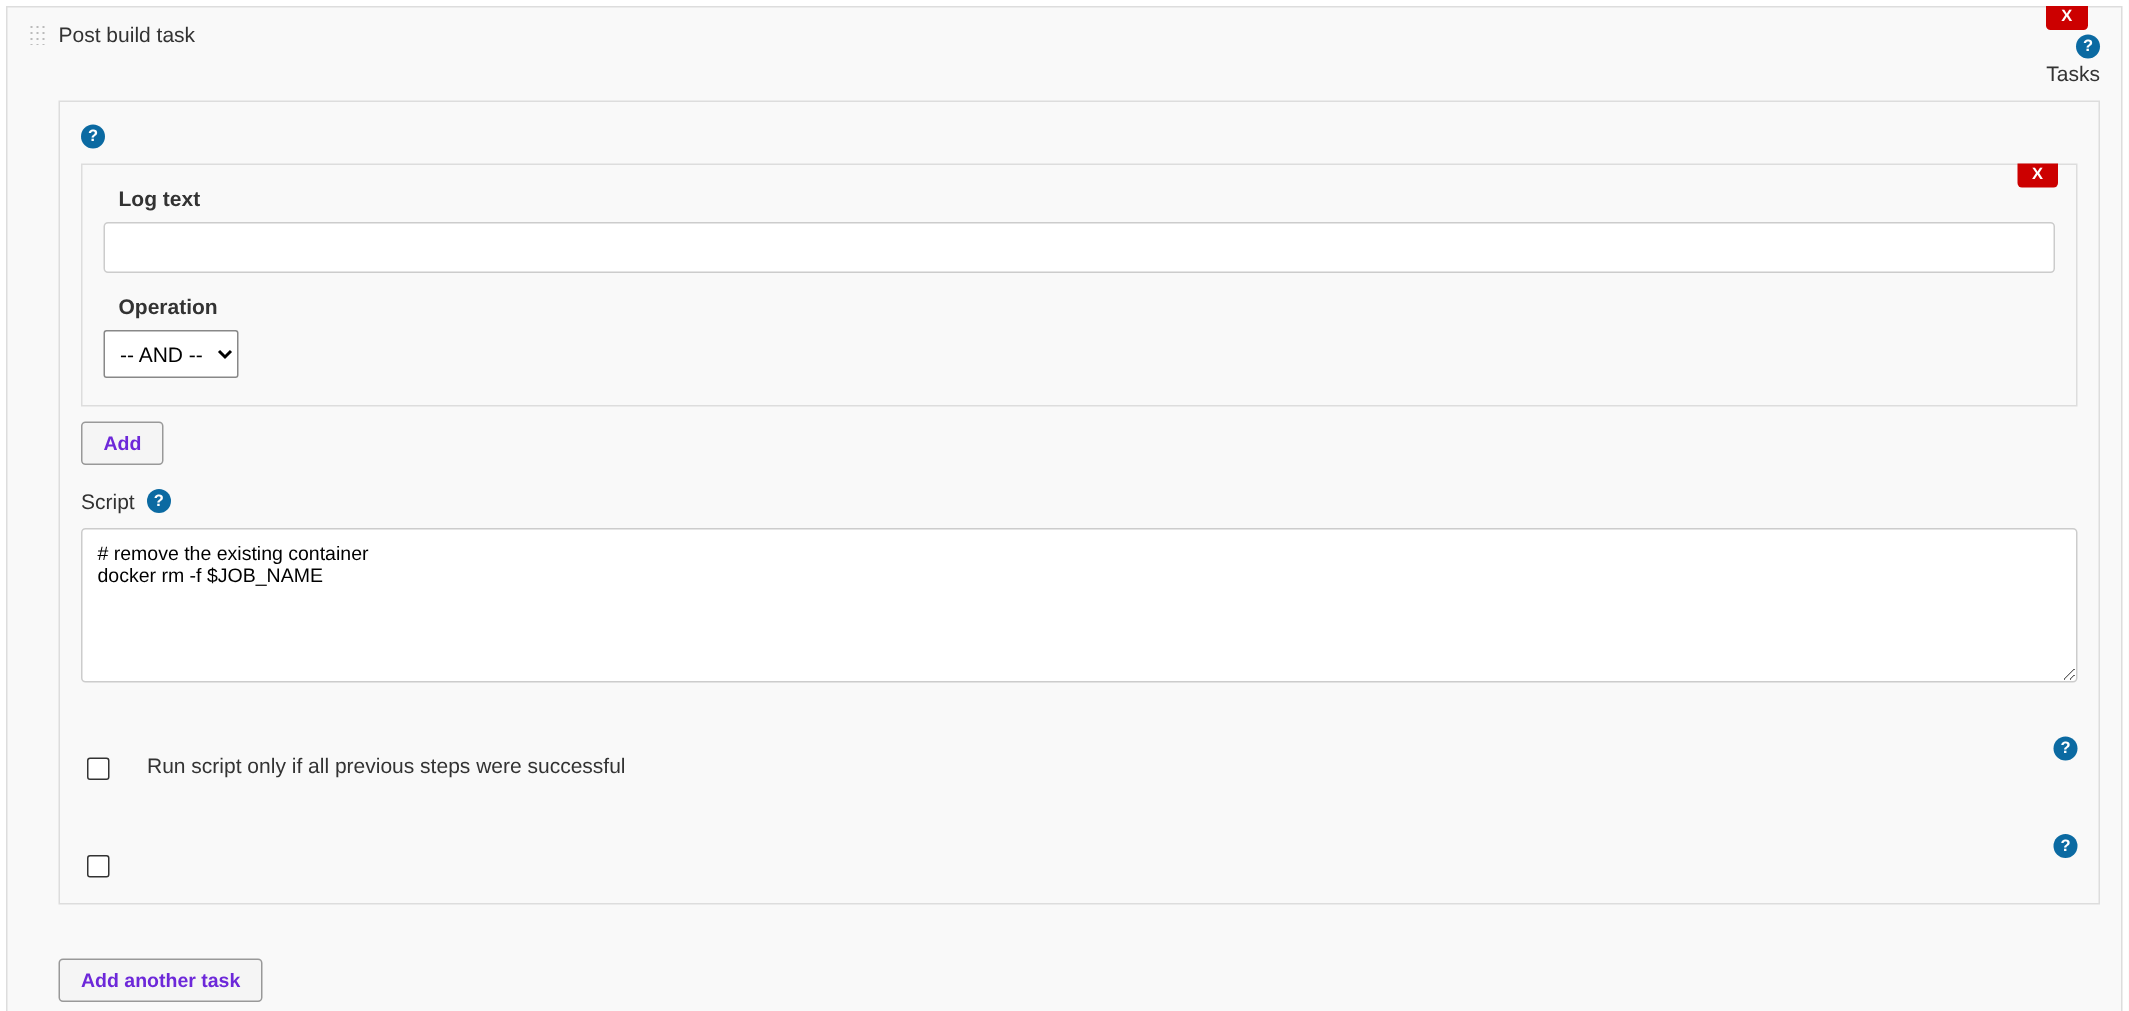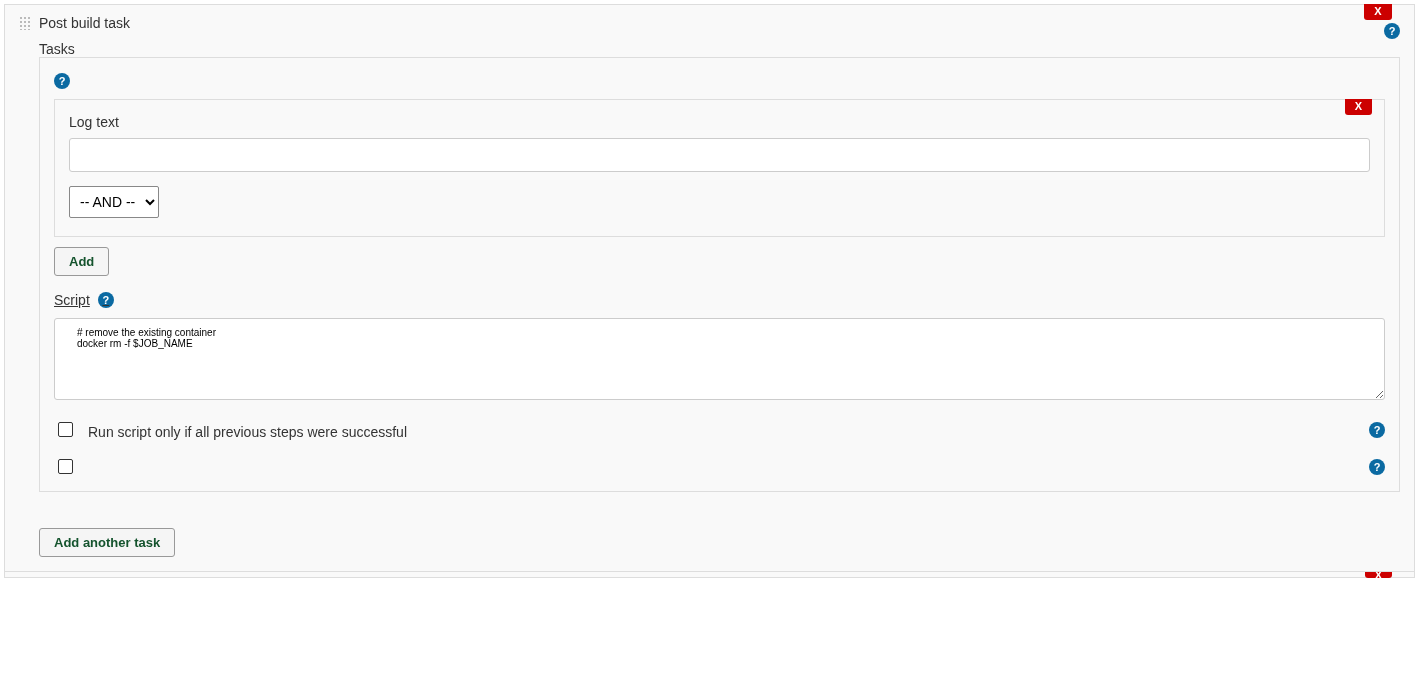--- a/index.html
+++ b/index.html
@@ -27,40 +27,43 @@
   .drag-handle {
     width: 12px;
     height: 14px;
     background-image: radial-gradient(#bbb 1px, transparent 1px);
     background-size: 4px 4px;
     background-position: 0 0;
     flex-shrink: 0;
   }
   .section-label {
     font-weight: 400;
+    margin-bottom: 10px;
     margin-left: 20px;
+    text-align: right;
   }
   .task-block {
     border: 1px solid #ddd;
     background: #f9f9f9;
     margin: 0 0 14px 20px;
     padding: 14px;
     position: relative;
   }
   .inner-block {
     border: 1px solid #ddd;
     background: #f9f9f9;
     padding: 14px 14px 18px 14px;
     margin-top: 10px;
     position: relative;
   }
   .field-label {
     display: block;
     margin-bottom: 8px;
-    font-weight: 400;
+    font-weight: 700;
+    margin-left: 10px;
   }
   .text-input {
     width: 100%;
     height: 34px;
     border: 1px solid #ccc;
     border-radius: 3px;
     padding: 6px 10px;
     font-size: 14px;
     background: #fff;
     margin-bottom: 14px;
@@ -68,38 +71,38 @@
   .select-input {
     height: 32px;
     border: 1px solid #888;
     border-radius: 2px;
     padding: 4px 6px;
     font-size: 14px;
     background: #fff;
   }
   .textarea-input {
     width: 100%;
-    height: 82px;
+    height: 103px;
     border: 1px solid #ccc;
     border-radius: 3px;
-    padding: 8px 22px;
-    font-size: 10px;
+    padding: 8px 10px;
+    font-size: 13px;
     font-family: inherit;
     resize: both;
     background: #fff;
     white-space: pre;
   }
   .btn {
     border: 1px solid #999;
     background: #f5f5f5;
     border-radius: 3px;
     padding: 6px 14px;
     font-size: 13px;
     font-weight: 600;
-    color: #14532d;
+    color: #6d28d9;
     cursor: pointer;
     text-align: right;
   }
   .btn-small {
     padding: 6px 14px;
   }
   .close-x {
     position: absolute;
     top: -1px;
     right: 22px;
@@ -158,32 +161,32 @@
   }
   .help-top-right {
     position: absolute;
     top: 18px;
     right: 14px;
   }
   .row-inline {
     display: flex;
     gap: 8px;
     margin-top: 16px;
-    text-decoration: underline;
   }
   .checkbox-row {
     display: flex;
     align-items: center;
     justify-content: space-between;
     margin-top: 16px;
   }
   .checkbox-left {
     display: flex;
-    align-items: flex-end;
-    gap: 12px;
+    align-items: flex-start;
+    gap: 22px;
+    margin-top: 28px;
   }
   .chk {
     width: 15px;
     height: 15px;
     border: 1.5px solid #333;
     border-radius: 2px;
     background: #fff;
     appearance: none;
     cursor: pointer;
   }
@@ -220,20 +223,21 @@
   <div class="task-block">
 
     <span class="help-icon">?</span>
 
     <div class="inner-block">
       <div class="close-x-inner">X</div>
 
       <label class="field-label">Log text</label>
       <input type="text" class="text-input" value="" style="">
 
+      <label class="field-label">Operation</label>
       <select class="select-input">
         <option>-- AND --</option>
       </select>
     </div>
 
     <div class="add-btn-row">
       <button class="btn btn-small">Add</button>
     </div>
 
     <div class="row-inline">

